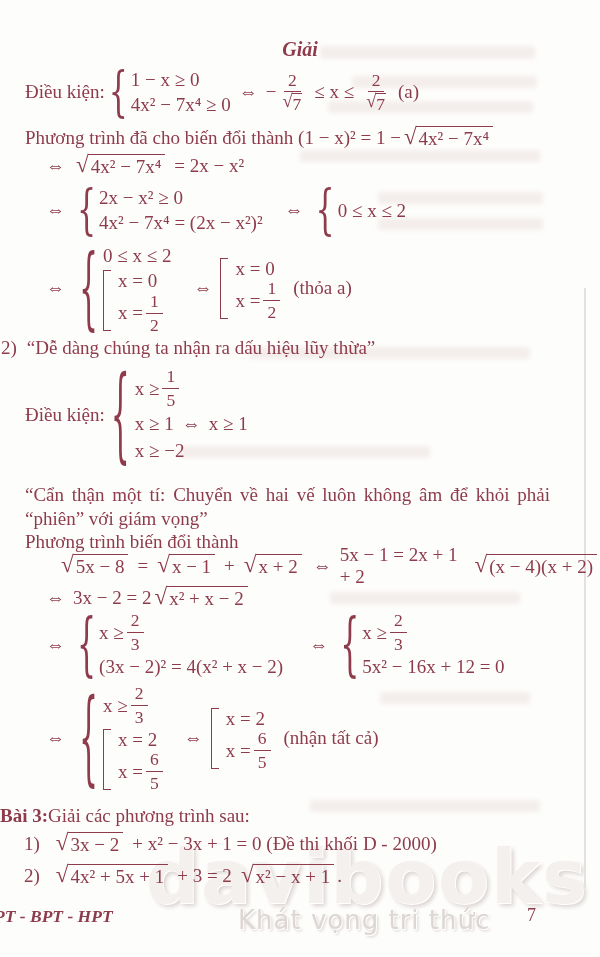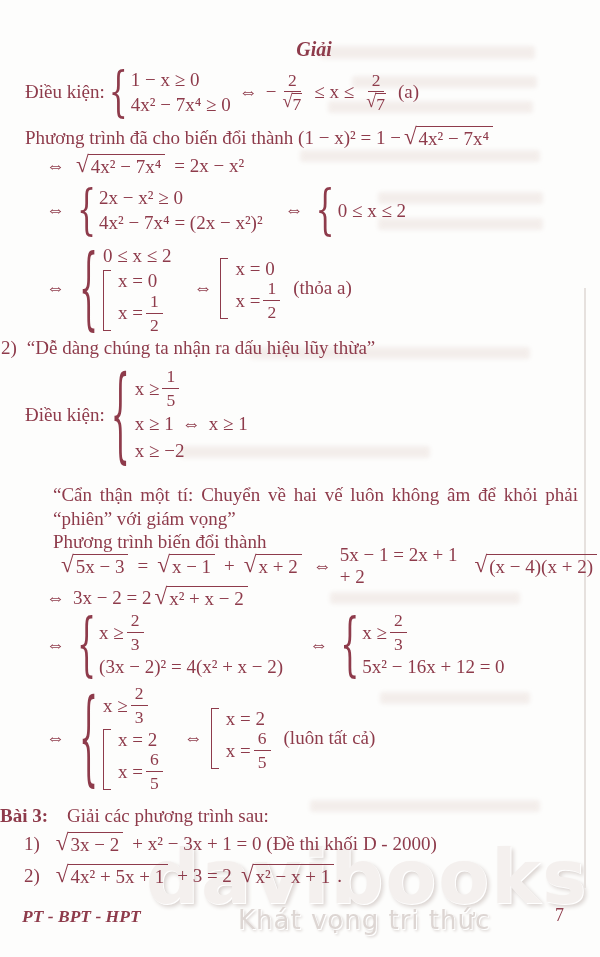--- a/index.html
+++ b/index.html
@@ -4,21 +4,21 @@
 <style>
   * { box-sizing: border-box; }
   html, body { margin:0; padding:0; background:#ffffff; }
   .page {
     position: relative; width:600px; height:957px; overflow:hidden;
     background:#fdfdfc;
     color:#8e3b4b;
     font-family:"Liberation Serif","DejaVu Serif",serif;
     font-size:19px;
   }
-  .abs { position:absolute;padding-left:28px; }
+  .abs { position:absolute; }
   .mline { position:absolute; display:flex; align-items:center; z-index:2; }
   .txt { z-index:2; }
   .bold { font-weight:bold; }
   .ital { font-style:italic; }
   .center { width:100%; text-align:center; }
 
   .rows { display:flex; flex-direction:column; justify-content:center; }
   .rows > .r { line-height:25px; white-space:nowrap;font-family:Liberation Serif, serif; }
   .rflex { display:flex; align-items:center; line-height:normal !important; }
 
@@ -206,21 +206,21 @@
     </div>
   </div>
 
   <div class="abs txt quote-wide" style="left:25px; top:484px; width:560px;">“Cẩn thận một tí: Chuyển về hai vế luôn không âm để khỏi phải</div>
   <div class="abs txt" style="left:25px; top:508px;">“phiên” với giám vọng”</div>
   <div class="abs txt" style="left:25px; top:531px;">Phương trình biến đổi thành</div>
 
   <div class="mline" style="left:58px; top:552px; height:28px;">
     <span class="sqrt">
         <span class="sym">√</span>
-        <span class="rad">5x − 3</span>
+        <span class="rad">5x − 8</span>
       </span>
     <span class="gap-l gap-r">=</span>
     <span class="sqrt">
         <span class="sym">√</span>
         <span class="rad">x − 1</span>
       </span>
     <span class="gap-l gap-r">+</span>
     <span class="sqrt">
         <span class="sym">√</span>
         <span class="rad">x + 2</span>
@@ -301,24 +301,24 @@
         <span class="r">x = 2</span>
         <span class="r rflex" style="height:40px;">
           <span>x =</span>
           <span class="frac">
             <span class="num">6</span>
             <span class="den">5</span>
           </span>
         </span>
       </div>
     </div>
-    <span class="note">(luôn tất cả)</span>
-  </div>
-
-  <div class="mline" style="left:0px; top:804px; height:24px;gap:19px;">
+    <span class="note">(nhận tất cả)</span>
+  </div>
+
+  <div class="mline" style="left:0px; top:804px; height:24px;">
     <span class="bold">Bài 3:</span>
     <span style="margin-left:0;">Giải các phương trình sau:</span>
   </div>
 
   <div class="mline" style="left:24px; top:830px; height:28px;">
     <span>1)</span>
     <span class="sqrt" style="margin-left:16px;">
         <span class="sym">√</span>
         <span class="rad">3x − 2</span>
       </span>

